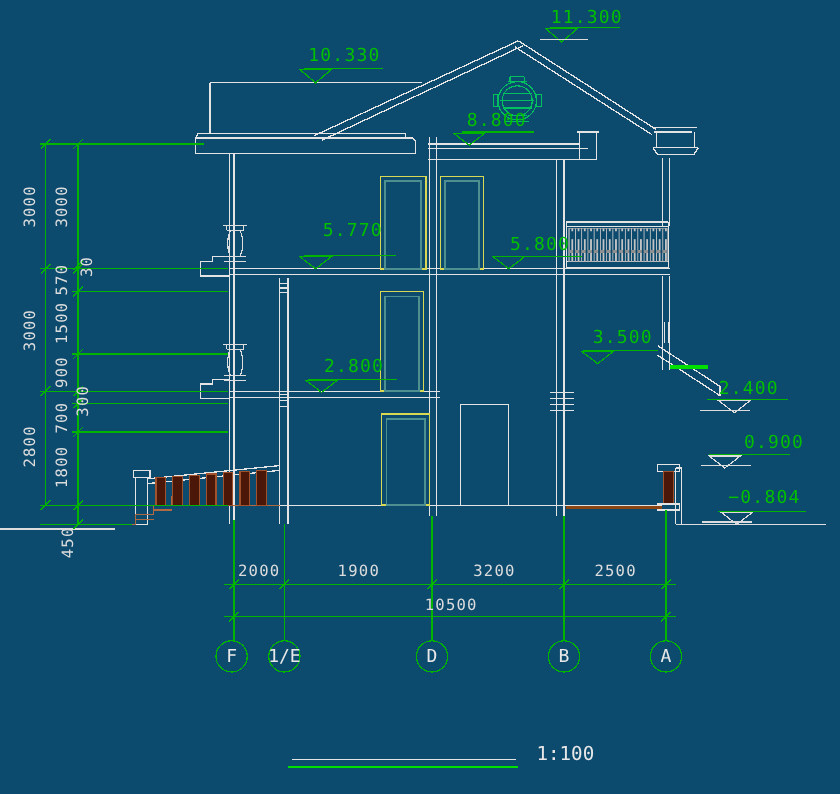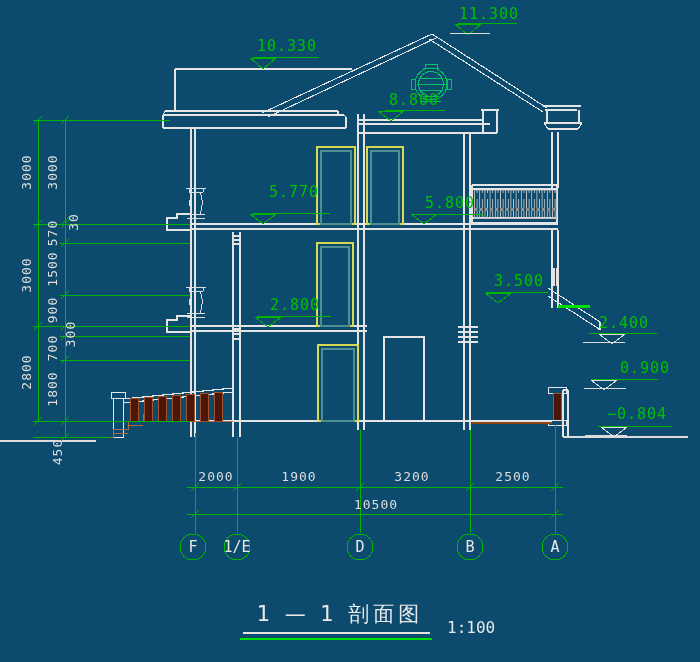--- a/index.html
+++ b/index.html
@@ -171,16 +171,15 @@
 <span class="lbl w cx" style="left:412px;top:470px">3200</span>
 <span class="lbl w cx" style="left:513px;top:470px">2500</span>
 <span class="lbl w cx" style="left:376px;top:498px">10500</span>
 
 <span class="lbl bub" style="left:193px;top:547px">F</span>
 <span class="lbl bub" style="left:237px;top:547px">1/E</span>
 <span class="lbl bub" style="left:360px;top:547px">D</span>
 <span class="lbl bub" style="left:470px;top:547px">B</span>
 <span class="lbl bub" style="left:555px;top:547px">A</span>
 
-<span class="lbl ttl cx" style="left:340px;top:604px">1 — 1  剖面图</span>
 <span class="lbl scl" style="left:447px;top:620px">1:100</span>
 
 </div>
 
 </body></html>

